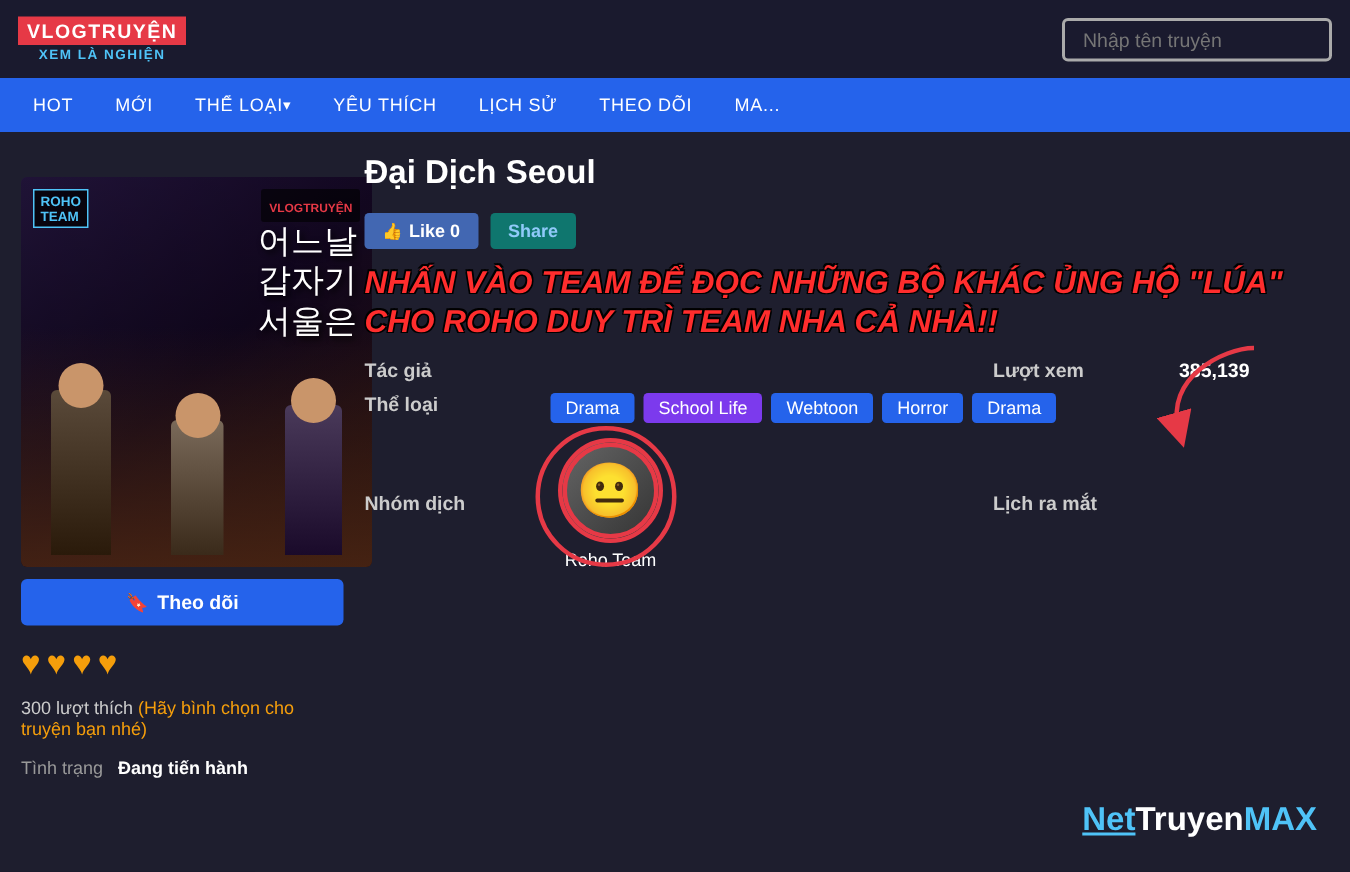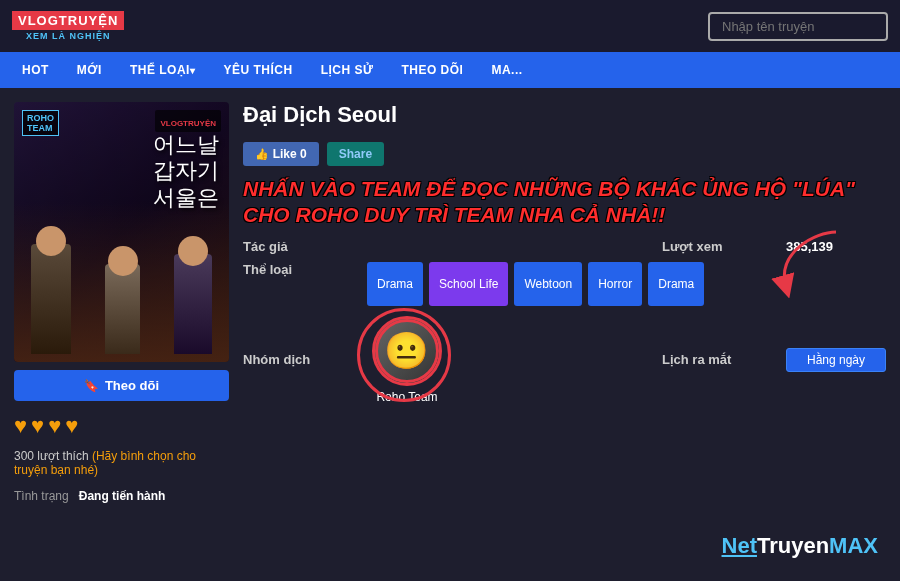--- a/index.html
+++ b/index.html
@@ -55,21 +55,21 @@
       background: #2563eb;
       display: flex;
       align-items: center;
       height: 36px;
       padding: 0 8px;
       overflow: hidden;
     }
     .nav-item {
       color: white;
       font-size: 12px;
-      font-weight: bold;
+      font-weight: normal;
       padding: 0 14px;
       height: 28px;
       display: flex;
       align-items: center;
       cursor: pointer;
       white-space: nowrap;
       letter-spacing: 0.5px;
     }
     .nav-item.has-arrow::after {
       content: ' ▾';
@@ -87,29 +87,30 @@
 
     
     .left-panel {
       width: 215px;
       flex-shrink: 0;
       display: flex;
       flex-direction: column;
       gap: 8px;
     }
     .book-cover {
-      width: 215px;
+      width: 234px;
       height: 260px;
       background: linear-gradient(135deg, #2d1b4e 0%, #1a0a2e 50%, #3d1a1a 100%);
       border-radius: 4px;
       position: relative;
       overflow: hidden;
       display: flex;
       align-items: center;
       justify-content: center;
+      margin-top: 16px;
     }
     .cover-overlay {
       position: absolute;
       top: 0; left: 0; right: 0; bottom: 0;
       background: linear-gradient(180deg, rgba(0,0,0,0.3) 0%, rgba(0,0,0,0.6) 100%);
     }
     .cover-text-roho {
       position: absolute;
       top: 8px;
       left: 8px;
@@ -301,21 +302,21 @@
 
     .tags-row {
       display: flex;
       gap: 6px;
       flex-wrap: wrap;
     }
     .tag {
       background: #2563eb;
       color: white;
       border-radius: 3px;
-      padding: 15px 10px;
+      padding: 3px 10px;
       font-size: 12px;
       cursor: pointer;
     }
     .tag.highlight {
       background: #7c3aed;
     }
 
     
     .nhom-dich-row {
       display: grid;
@@ -497,21 +498,20 @@
       <div class="translator-wrapper">
         <div class="translator-block">
           <div class="translator-avatar">
             <span class="face-icon">😐</span>
           </div>
           <div class="translator-name">Roho Team</div>
         </div>
         <div class="red-circle"></div>
       </div>
       <span class="info-label">Lịch ra mắt</span>
-      <button class="lich-ra-mat-btn">Hằng ngày</button>
     </div>
 
     <svg class="arrow-annotation" viewBox="0 0 80 80">
       <path d="M70 10 C50 10, 10 30, 20 65" stroke="#e63946" stroke-width="3" fill="none" marker-end="url(#arrowhead)"></path>
       <defs>
         <marker id="arrowhead" markerWidth="8" markerHeight="8" refX="4" refY="4" orient="auto">
           <path d="M0,0 L8,4 L0,8 Z" fill="#e63946"></path>
         </marker>
       </defs>
     </svg>

